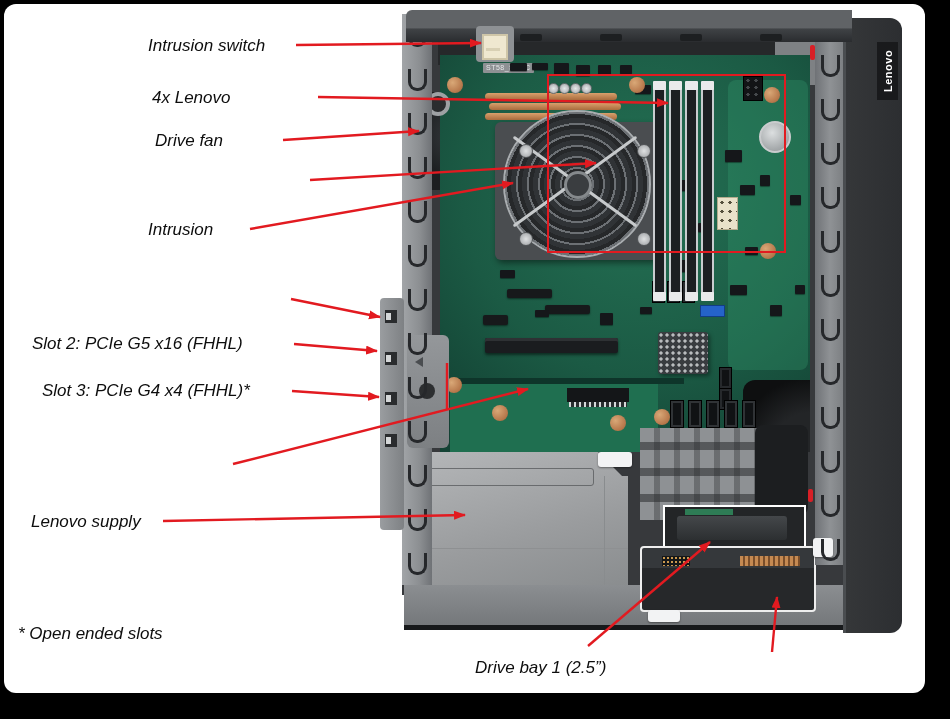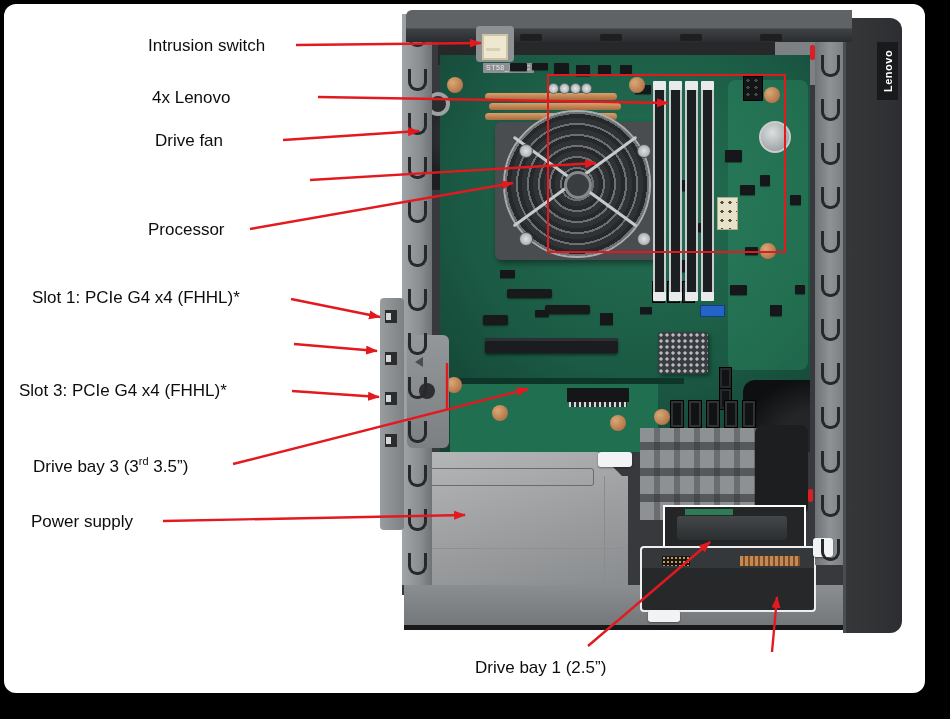--- a/index.html
+++ b/index.html
@@ -123,21 +123,21 @@
   .intr-switch span{position:absolute;left:2px;top:12px;width:14px;height:3px;background:#d8d0b4;}
   .clip{background:#d81f26;border-radius:2px;z-index:10;}
   .screw{width:12px;height:12px;border-radius:50%;border:1px solid #55585a;z-index:5;
       background:radial-gradient(#dfe1e2,#9b9ea1);}
 
   
   .annots{position:absolute;left:0;top:0;z-index:20;pointer-events:none;}
   .annots line,.annots rect{stroke:var(--red,#e21a20);}
   .annots .ah{fill:var(--red,#e21a20);}
   .lbl{position:absolute;font-size:17px;line-height:20px;color:#0d0d0d;
-      white-space:nowrap;z-index:21;}
+      white-space:nowrap;z-index:21;font-style:italic;}
   .lbl sup{font-size:11px;}
 </style>
 </head>
 <body>
 
 <div class="page">
 <div class="content">
 
   <div class="photo">
     <div class="interior"></div>
@@ -339,21 +339,21 @@
     <line x1="292" y1="391" x2="379" y2="397" stroke-width="2.4" marker-end="url(#ah)"></line>
     <line x1="233" y1="464" x2="528" y2="389" stroke-width="2.4" marker-end="url(#ah)"></line>
     <line x1="163" y1="521" x2="465" y2="515" stroke-width="2.4" marker-end="url(#ah)"></line>
     <line x1="588" y1="646" x2="710" y2="542" stroke-width="2.4" marker-end="url(#ah)"></line>
     <line x1="772" y1="652" x2="777" y2="597" stroke-width="2.4" marker-end="url(#ah)"></line>
   </svg>
 
   <div class="lbl" style="left:148px;top:36px">Intrusion switch</div>
   <div class="lbl" style="left:152px;top:88px">4x Lenovo</div>
   <div class="lbl" style="left:155px;top:131px">Drive fan</div>
-  <div class="lbl" style="left:148px;top:220px">Processor</div>
-  <div class="lbl" style="left:32px;top:288px">Slot 1: PCIe G4 x4 (FHHL)*</div>
-  <div class="lbl" style="left:19px;top:381px">Slot 3: PCIe G4 x4 (FHHL)*</div>
-  <div class="lbl" style="left:33px;top:451px"><span>Drive bay 3 (3</span><sup>rd</sup><span> 3.5”)</span></div>
-  <div class="lbl" style="left:31px;top:512px">Power supply</div>
+  <div class="lbl" style="left:148px;top:220px">Intrusion</div>
+  <div class="lbl" style="left:32px;top:334px">Slot 2: PCIe G5 x16 (FHHL)</div>
+  <div class="lbl" style="left:42px;top:381px">Slot 3: PCIe G4 x4 (FHHL)*</div>
+  <div class="lbl" style="left:31px;top:512px">Lenovo supply</div>
+  <div class="lbl" style="left:18px;top:624px">* Open ended slots</div>
   <div class="lbl" style="left:475px;top:658px">Drive bay 1 (2.5”)</div>
 
 </div>
 </div>
 
 </body></html>

